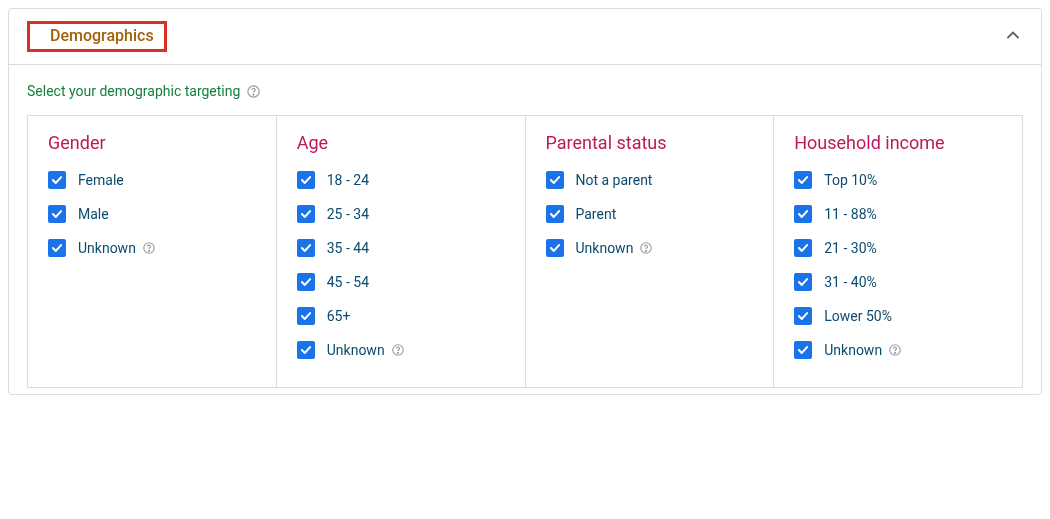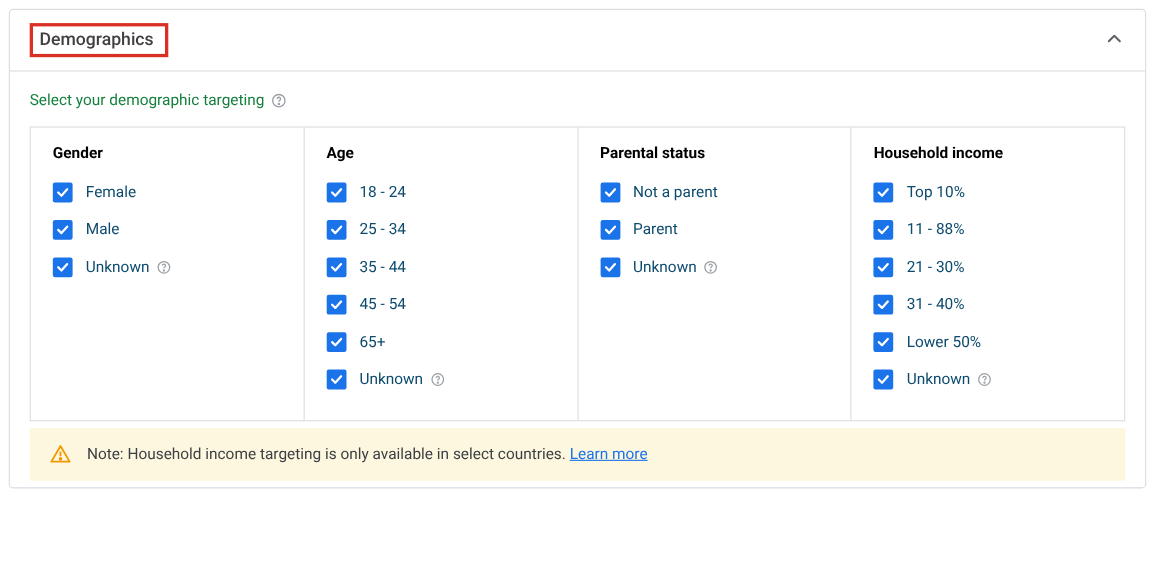--- a/index.html
+++ b/index.html
@@ -24,21 +24,22 @@
       border-bottom: 1px solid #dadce0;
     }
     .title-box {
       border: 3px solid #d93025;
       padding: 2px 10px 4px 6px;
       display: inline-block;
     }
     .title-box span {
       font-size: 16px;
       font-weight: 500;
-      color: #404040;
+      color: #a16207;
+      margin-left: 14px;
     }
     .chevron {
       color: #5f6368;
     }
     .panel-body {
       padding: 18px 18px 6px 18px;
     }
     .subtitle-row {
       display: flex;
       align-items: center;
@@ -57,24 +58,23 @@
       display: flex;
       border: 1px solid #dadce0;
     }
     .col {
       flex: 1;
       padding: 16px 20px 12px 20px;
       border-right: 1px solid #dadce0;
     }
     .col:last-child { border-right: none; }
     .col-title {
-      font-size: 14px;
-      color: #000000;
+      font-size: 18px;
+      color: #be185d;
       margin-bottom: 18px;
-      font-weight: bold;
     }
     .option {
       display: flex;
       align-items: center;
       gap: 12px;
       margin-bottom: 16px;
     }
     .cb {
       width: 18px;
       height: 18px;
@@ -317,28 +317,14 @@
                 <svg width="14" height="14" viewBox="0 0 24 24" fill="none" stroke="currentColor" stroke-width="2">
                   <circle cx="12" cy="12" r="9"></circle>
                   <path d="M9.5 9.5a2.5 2.5 0 1 1 3.5 2.3c-.9.4-1 .9-1 1.7"></path>
                   <circle cx="12" cy="17" r="0.8" fill="currentColor"></circle>
                 </svg>
               </span></span>
           </div>
         </div>
       </div>
 
-    <div class="note-bar">
-      <span class="note-icon">
-        <svg width="20" height="20" viewBox="0 0 24 24" fill="none" stroke="currentColor" stroke-width="2" stroke-linejoin="round">
-            <path d="M12 3 L22 20 H2 Z"></path>
-            <line x1="12" y1="9" x2="12" y2="14"></line>
-            <circle cx="12" cy="17" r="1" fill="currentColor"></circle>
-          </svg>
-      </span>
-      <span class="note-text">
-        <span>Note: Household income targeting is only available in select countries.</span>
-        <span> </span>
-        <a class="learn-link">Learn more</a>
-      </span>
-    </div>
   </div>
 </div>
 
 </body></html>

